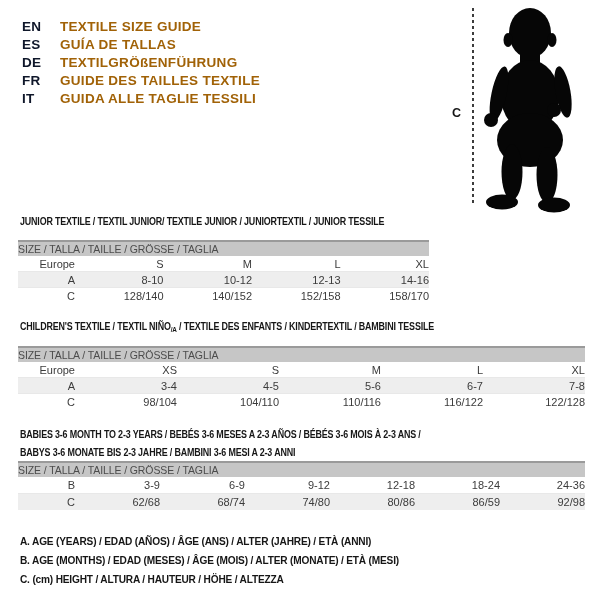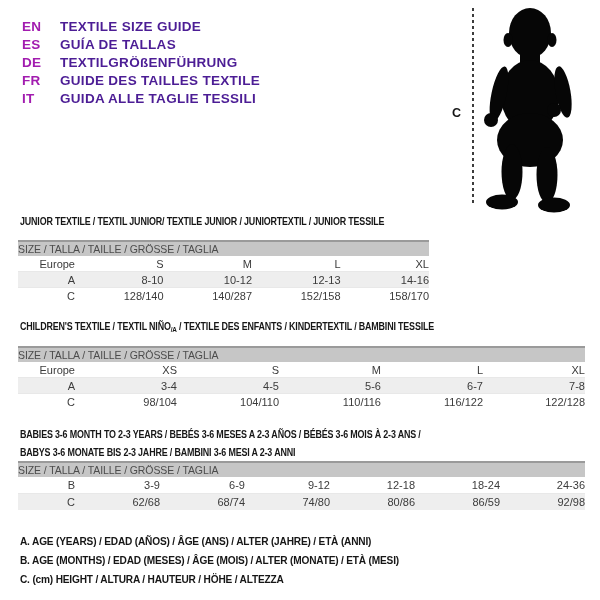--- a/index.html
+++ b/index.html
@@ -2,22 +2,22 @@
 <html><head>
 <meta charset="utf-8">
 <style>
   html,body{margin:0;padding:0;background:#fff;}
   body{width:600px;height:600px;font-family:"Liberation Sans",sans-serif;color:#333;}
   .page{position:relative;width:600px;height:600px;background:#fff;overflow:hidden;}
 
   
   .lang-block{position:absolute;left:22px;top:17px;}
   .lang-row{display:flex;height:18px;align-items:center;}
-  .lang-code{width:38px;font-weight:bold;font-size:13.5px;letter-spacing:.3px;color:#a21caf;}
-  .lang-title{font-weight:bold;font-size:13.5px;letter-spacing:.3px;color:#4c1d95;white-space:nowrap;}
+  .lang-code{width:38px;font-weight:bold;font-size:13.5px;letter-spacing:.3px;color:#0f172a;}
+  .lang-title{font-weight:bold;font-size:13.5px;letter-spacing:.3px;color:#a16207;white-space:nowrap;}
 
   
   .figure-line{position:absolute;left:472px;top:8px;width:2px;height:198px;
     background:repeating-linear-gradient(to bottom,#3c3c3c 0 3px,transparent 3px 6px);}
   .figure-label{position:absolute;left:452px;top:106px;font-weight:bold;font-size:12.5px;color:#151515;}
   .baby-svg{position:absolute;left:484px;top:6px;width:94px;height:210px;}
 
   
   .section-title{position:absolute;left:20px;font-weight:bold;font-size:10.5px;
     letter-spacing:-.2px;white-space:nowrap;color:#161616;
@@ -124,21 +124,21 @@
         <tr class="shaded">
           <td class="rowlabel">A</td>
           <td>8-10</td>
           <td>10-12</td>
           <td>12-13</td>
           <td>14-16</td>
         </tr>
         <tr>
           <td class="rowlabel">C</td>
           <td>128/140</td>
-          <td>140/287</td>
+          <td>140/152</td>
           <td>152/158</td>
           <td>158/170</td>
         </tr>
       </tbody>
     </table>
   </div>
 
   <div class="section-title" id="t2-title"><span>CHILDREN'S TEXTILE / TEXTIL NIÑO</span><span class="title-sub">/A</span><span> / TEXTILE DES ENFANTS / KINDERTEXTIL / BAMBINI TESSILE</span></div>
   <div class="tbl" id="t2">
     <table>

